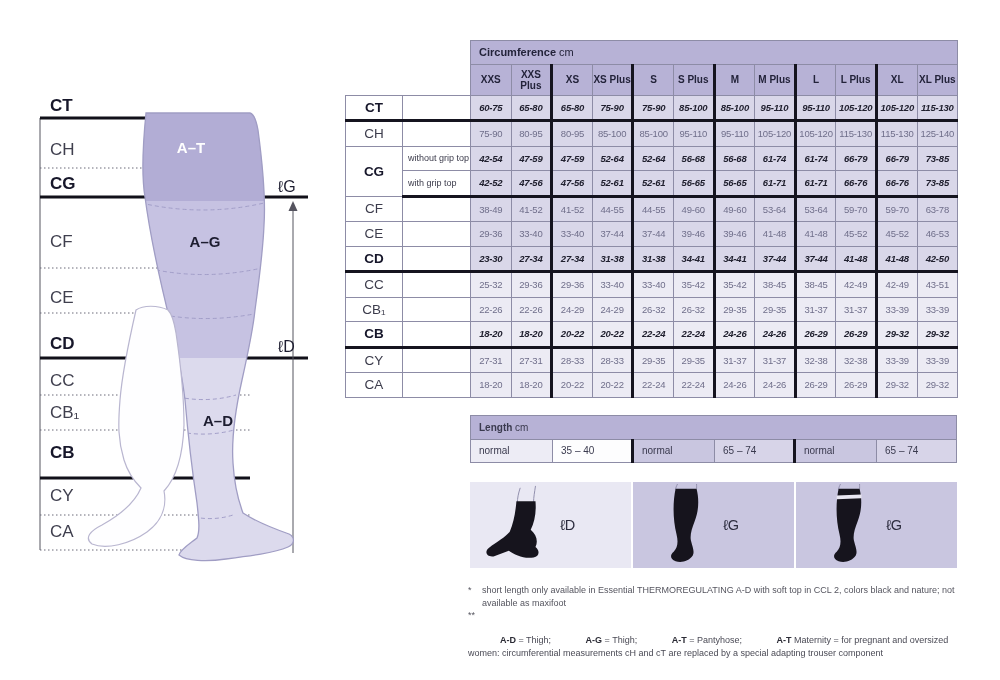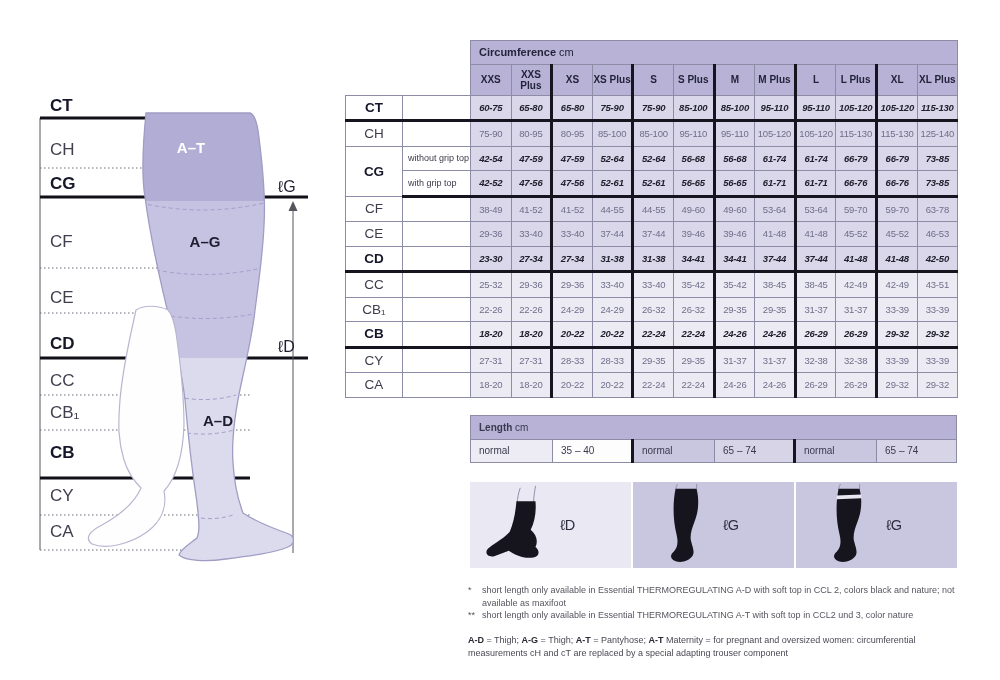--- a/index.html
+++ b/index.html
@@ -43,21 +43,21 @@
   .imgcell{flex:1;position:relative;}
   .imgcell.c0{background:#e9e8f3;} .imgcell.c1,.imgcell.c2{background:#c9c6e0;}
   .imgcell svg{position:absolute;left:12px;top:2px;}
   .elab{position:absolute;left:56%;top:50%;transform:translateY(-50%);font-size:14.5px;color:#2c2c3e;}
 
   
   .notes{position:absolute;left:468px;top:584px;width:505px;font-size:9px;color:#55555f;line-height:1.4;}
   .note{display:flex;}
   .note .mk{width:14px;flex:none;}
   .legend{position:absolute;left:468px;top:634px;width:505px;font-size:9px;color:#4a4a55;line-height:1.4;}
-  .legend b{color:#2b2b35;}
+  .legend b{color:#2b2b35;margin-left:32px;}
 </style>
 </head>
 <body>
 
 <div class="canvas">
 
   <svg class="diagram" width="292" height="488" viewBox="0 0 292 488">
     <defs>
       <clipPath id="legClip">
         <path d="M118,28 C115,58 113,88 117,112 C123,158 133,200 143,240 C149,266 154,290 157,315
@@ -425,19 +425,18 @@
     </div>
   </div>
 
   <div class="notes">
       <div class="note">
         <span class="mk">*</span>
         <span>short length only available in Essential THERMOREGULATING A-D with soft top in CCL 2, colors black and nature; not available as maxifoot</span>
       </div>
       <div class="note">
         <span class="mk">**</span>
-        <span>short length only available in Essential THERMOREGULATING A-T with soft top in CCL2 und 3, color nature</span>
       </div>
     </div>
 
   <div class="legend"><b>A-D</b><span> = Thigh; </span><b>A-G</b><span> = Thigh; </span><b>A-T</b><span> = Pantyhose; </span><b>A-T</b><span> Maternity = for pregnant and oversized women: circumferential measurements cH and cT are replaced by a special adapting trouser component</span></div>
 
 </div>
 
 </body></html>

